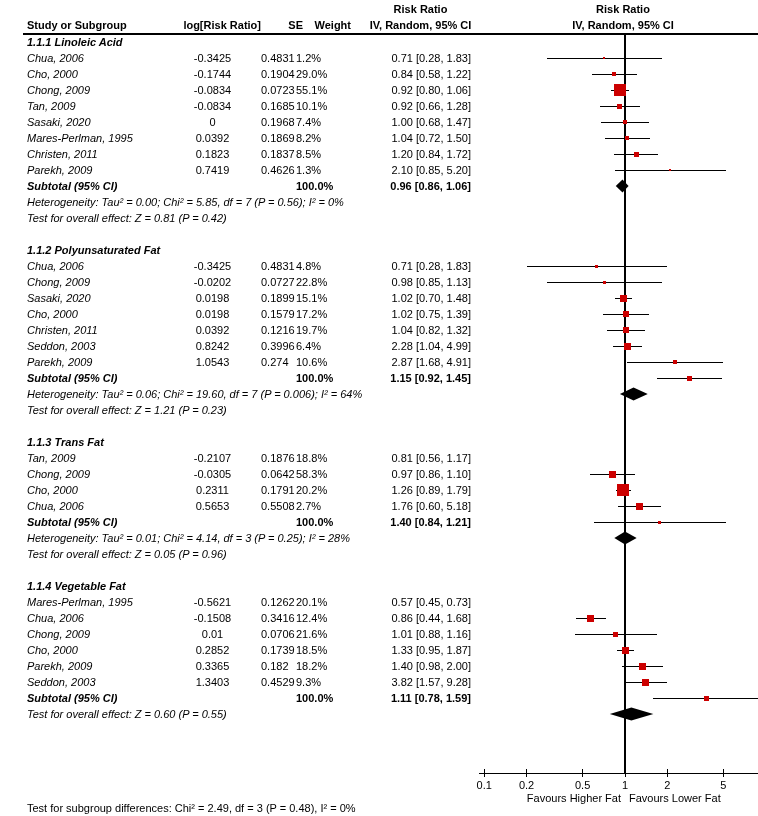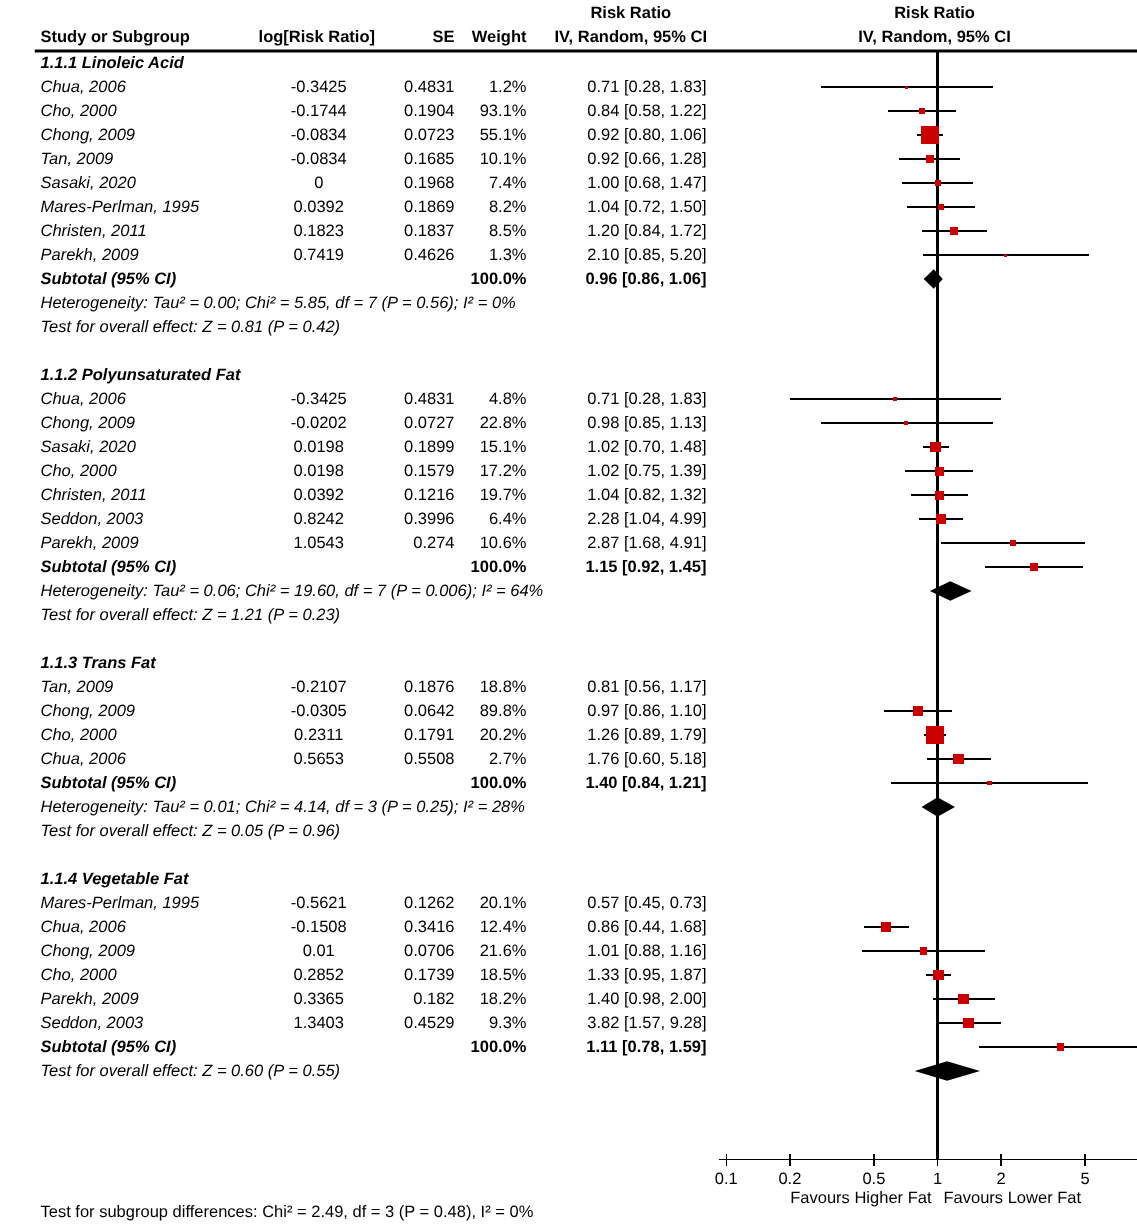--- a/index.html
+++ b/index.html
@@ -5,38 +5,38 @@
   html,body{margin:0;padding:0;background:#fff;}
   #app{position:relative;width:758px;height:816px;background:#ffffff;
        font-family:"Liberation Sans","DejaVu Sans",sans-serif;font-size:11px;color:#000;overflow:hidden;margin-left:23px;}
   .hcell{position:absolute;height:16px;line-height:16px;font-weight:bold;white-space:nowrap;}
   .rule{position:absolute;left:0;top:33px;width:758px;height:2px;background:#000;}
   #rows{position:absolute;left:0;top:34px;width:450px;}
   .row{position:relative;height:16px;line-height:16px;white-space:nowrap;}
   .cell{position:absolute;top:0;height:16px;white-space:nowrap;}
   .c-name{left:4px;font-style:italic;}
   .c-log{left:141px;width:97px;text-align:center;}
-  .c-se{left:238px;width:42px;text-align:right;}
-  .c-wt{left:284px;width:44px;text-align:right;}
+  .c-se{left:238px;width:42px;}
+  .c-wt{left:273px;width:44px;text-align:left;}
   .c-ci{left:346px;width:102px;text-align:right;}
   .bold{font-weight:bold;}
   #plot-svg{position:absolute;left:0;top:0;}
   #plot-svg text{font-family:"Liberation Sans","DejaVu Sans",sans-serif;font-size:11px;fill:#000;}
   #footer-note{position:absolute;left:4px;top:802px;white-space:nowrap;}
 </style>
 </head>
 <body>
 
 <div id="app">
 
   <div>
     <div class="hcell" style="left:337px;top:1px;width:121px;text-align:center">Risk Ratio</div>
     <div class="hcell" style="left:515px;top:1px;width:170px;text-align:center">Risk Ratio</div>
     <div class="hcell" style="left:4px;top:17px">Study or Subgroup</div>
-    <div class="hcell" style="left:130px;top:17px;width:97px;text-align:right">log[Risk Ratio]</div>
+    <div class="hcell" style="left:141px;top:17px;width:97px;text-align:right">log[Risk Ratio]</div>
     <div class="hcell" style="left:238px;top:17px;width:42px;text-align:right">SE</div>
     <div class="hcell" style="left:284px;top:17px;width:44px;text-align:right">Weight</div>
     <div class="hcell" style="left:337px;top:17px;width:121px;text-align:center">IV, Random, 95% CI</div>
     <div class="hcell" style="left:515px;top:17px;width:170px;text-align:center">IV, Random, 95% CI</div>
   </div>
 
   <div class="rule"></div>
 
   <div id="rows">
       <div class="row">
@@ -46,21 +46,21 @@
         <div class="cell c-name">Chua, 2006</div>
         <div class="cell c-log">-0.3425</div>
         <div class="cell c-se">0.4831</div>
         <div class="cell c-wt">1.2%</div>
         <div class="cell c-ci">0.71 [0.28, 1.83]</div>
       </div>
       <div class="row">
         <div class="cell c-name">Cho, 2000</div>
         <div class="cell c-log">-0.1744</div>
         <div class="cell c-se">0.1904</div>
-        <div class="cell c-wt">93.1%</div>
+        <div class="cell c-wt">29.0%</div>
         <div class="cell c-ci">0.84 [0.58, 1.22]</div>
       </div>
       <div class="row">
         <div class="cell c-name">Chong, 2009</div>
         <div class="cell c-log">-0.0834</div>
         <div class="cell c-se">0.0723</div>
         <div class="cell c-wt">55.1%</div>
         <div class="cell c-ci">0.92 [0.80, 1.06]</div>
       </div>
       <div class="row">
@@ -181,21 +181,21 @@
         <div class="cell c-name">Tan, 2009</div>
         <div class="cell c-log">-0.2107</div>
         <div class="cell c-se">0.1876</div>
         <div class="cell c-wt">18.8%</div>
         <div class="cell c-ci">0.81 [0.56, 1.17]</div>
       </div>
       <div class="row">
         <div class="cell c-name">Chong, 2009</div>
         <div class="cell c-log">-0.0305</div>
         <div class="cell c-se">0.0642</div>
-        <div class="cell c-wt">89.8%</div>
+        <div class="cell c-wt">58.3%</div>
         <div class="cell c-ci">0.97 [0.86, 1.10]</div>
       </div>
       <div class="row">
         <div class="cell c-name">Cho, 2000</div>
         <div class="cell c-log">0.2311</div>
         <div class="cell c-se">0.1791</div>
         <div class="cell c-wt">20.2%</div>
         <div class="cell c-ci">1.26 [0.89, 1.79]</div>
       </div>
       <div class="row">

